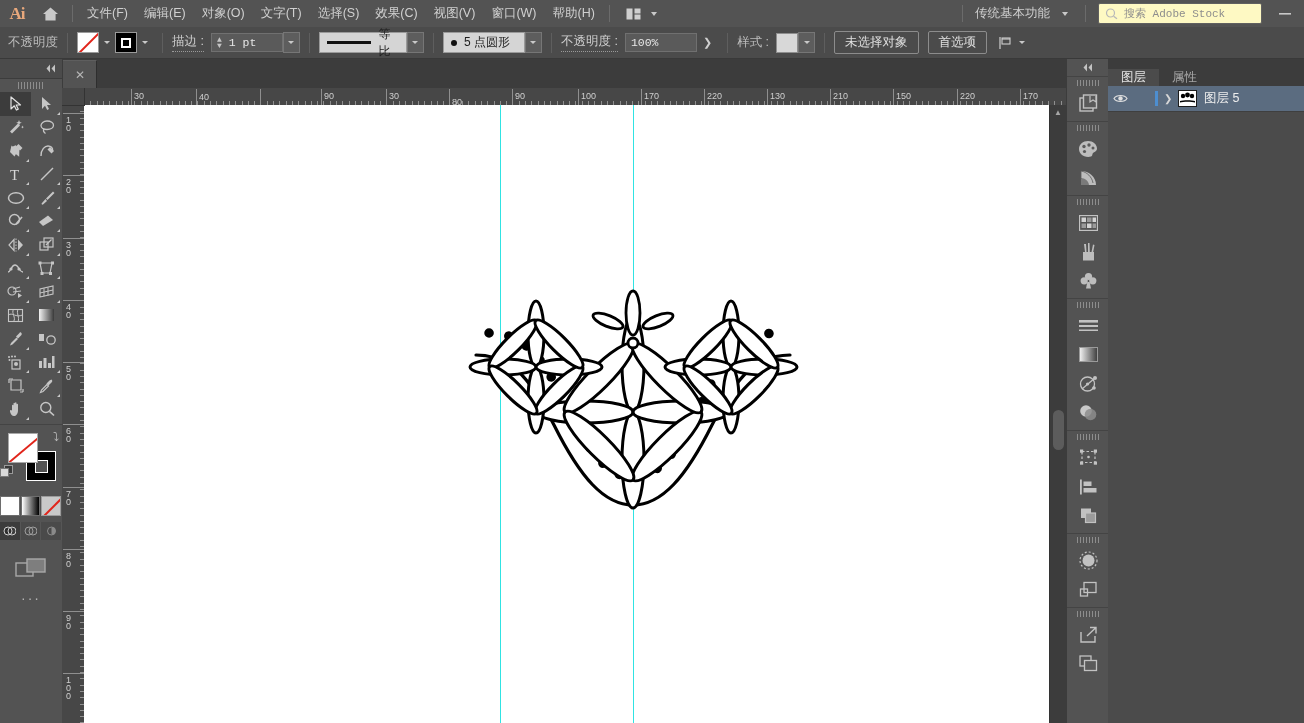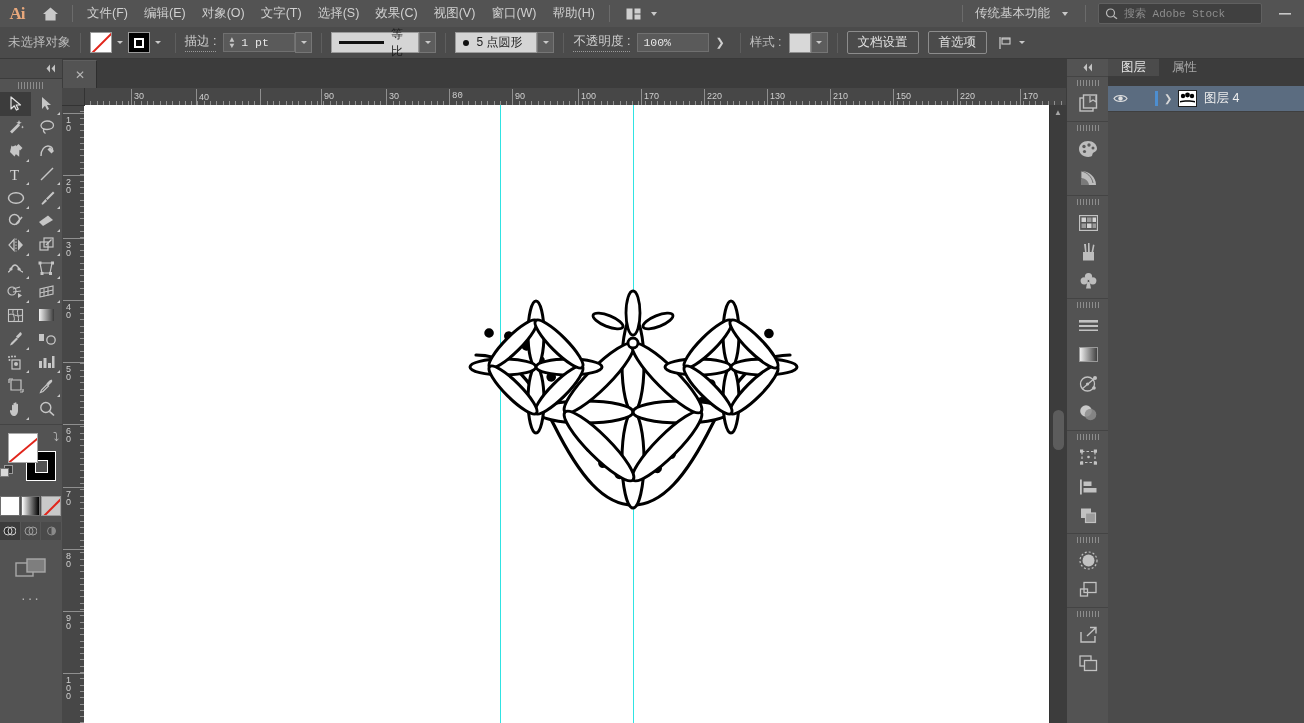--- a/index.html
+++ b/index.html
@@ -13,21 +13,21 @@
            display:flex;align-items:center;border-bottom:1px solid #3f3f3f;}
   .ai-logo{width:34px;height:27px;display:flex;align-items:center;justify-content:center;
            color:#e8a87c;font-weight:bold;font-size:17px;font-family:"Liberation Serif",serif;letter-spacing:-1px;}
   .home-btn{width:32px;height:27px;display:flex;align-items:center;justify-content:center;}
   .vsep{width:1px;height:17px;background:#6b6b6b;margin:0 6px;}
   .menu-item{padding:4px 8px;color:#d0d0d0;font-size:12.5px;white-space:nowrap;}
   .arrange-btn{display:flex;align-items:center;gap:5px;padding:3px 6px;margin-left:4px;}
   .mb-right{margin-left:auto;display:flex;align-items:center;padding-right:6px;gap:0px;}
   .workspace-sel{display:flex;align-items:center;gap:7px;color:#d0d0d0;font-size:12.5px;padding:3px 6px;}
   .stock-search{display:flex;align-items:center;gap:6px;width:150px;height:19px;
-                background:#404040;border:1px solid #606060;border-radius:2px;padding:0 6px;margin-left:6px;}
+                background:#fef9c3;border:1px solid #606060;border-radius:2px;padding:0 6px;margin-left:6px;}
   .stock-search span{color:#8d8d8d;font-size:11px;font-family:"Liberation Mono",monospace;}
   .win-btns{display:flex;align-items:center;margin-left:10px;gap:2px;}
   .win-btn{width:26px;height:20px;display:flex;align-items:center;justify-content:center;color:#c8c8c8;}
 
   
   .controlbar{position:absolute;left:0;top:27px;width:1304px;height:32px;background:#4b4b4b;
               display:flex;align-items:center;border-bottom:1px solid #393939;padding-left:8px;box-sizing:border-box;}
   .cb-label{color:#bdbdbd;font-size:12.5px;white-space:nowrap;}
   .cb-sep{width:1px;height:20px;background:#5e5e5e;margin:0 9px;}
   .swatch-box{width:22px;height:21px;border:1px solid #9a9a9a;box-sizing:border-box;background:#fff;position:relative;}
@@ -119,21 +119,21 @@
   
   .dock{position:absolute;left:1066px;top:59px;width:42px;height:664px;background:#535353;border-left:1px solid #3c3c3c;}
   .dock-collapse{height:17px;display:flex;align-items:center;justify-content:center;color:#c3c3c3;font-size:10px;}
   .dock-group{border-top:1px solid #444;padding-bottom:3px;}
   .dock-grip{height:12px;display:flex;align-items:center;justify-content:center;}
   .dock-grip .g{width:22px;height:6px;background:repeating-linear-gradient(to right,#8d8d8d 0 1px,transparent 1px 3px);}
   .dock-ico{width:42px;height:29px;display:flex;align-items:center;justify-content:center;}
 
   
   .panel{position:absolute;left:1108px;top:59px;width:196px;height:664px;background:#4b4b4b;}
-  .panel-tabs{display:flex;height:27px;background:#3c3c3c;align-items:flex-start;}
+  .panel-tabs{display:flex;height:27px;background:#3c3c3c;align-items:flex-end;}
   .ptab{padding:0 13px;display:flex;align-items:center;color:#a6a6a6;font-size:12.5px;}
   .ptab.active{background:#4b4b4b;color:#e4e4e4;}
   .layer-row{display:flex;align-items:center;height:25px;background:#5b6c80;border-bottom:1px solid #3f3f3f;}
   .lr-eye{width:25px;display:flex;align-items:center;justify-content:center;color:#d9d9d9;}
   .lr-lock{width:22px;}
   .lr-bar{width:3px;height:15px;background:#4d8ed0;margin-right:6px;}
   .lr-arrow{width:14px;color:#d7d7d7;font-size:10px;}
   .lr-thumb{width:19px;height:17px;background:#fff;border:1.5px solid #1c1c1c;box-sizing:border-box;
             display:flex;align-items:center;justify-content:center;margin-right:7px;overflow:hidden;}
   .lr-name{color:#ededed;font-size:12.5px;}
@@ -189,21 +189,21 @@
         <div class="win-btn">
           <svg width="12" height="2" viewBox="0 0 12 2">
               <rect width="12" height="1.6" fill="#c8c8c8"></rect>
             </svg>
         </div>
       </div>
     </div>
   </div>
 
   <div class="controlbar">
-    <div class="cb-label">未选择对象</div>
+    <div class="cb-label">不透明度</div>
     <div class="cb-sep"></div>
 
     <div class="swatch-box">
       <span class="swatch-none"></span>
     </div>
     <span class="caret sm"></span>
 
     <div class="stroke-sq">
         <i></i>
       </div>
@@ -251,21 +251,21 @@
 
     <div class="cb-sep"></div>
     <span class="cb-label">样式 :</span>
     <span style="width:7px"></span>
     <div class="style-swatch"></div>
     <div class="dd-btn">
         <span class="caret sm" style="margin:0"></span>
       </div>
 
     <div class="cb-sep"></div>
-    <div class="btn-outline">文档设置</div>
+    <div class="btn-outline">未选择对象</div>
     <span style="width:9px"></span>
     <div class="btn-outline">首选项</div>
 
     <span style="width:12px"></span>
     <div style="display:flex;align-items:center">
       <svg width="15" height="14" viewBox="0 0 15 14">
         <path d="M1 1 L1 13" stroke="#cfcfcf" stroke-width="1.2"></path>
         <rect x="3" y="2" width="8" height="6" fill="none" stroke="#cfcfcf" stroke-width="1.1"></rect>
         <path d="M3 3 L11 3" stroke="#cfcfcf" stroke-width="1.1"></path>
       </svg>
@@ -720,21 +720,21 @@
         <div class="rlabel" style="left: 72px; top: 3px;">30</div>
         <div class="tick" style="left: 134px; height: 16px;"></div>
         <div class="rlabel" style="left: 137px; top: 4px;">40</div>
         <div class="tick" style="left: 198px; height: 16px;"></div>
         <div class="rlabel" style="left: 201px; top: 17px;">50</div>
         <div class="tick" style="left: 259px; height: 16px;"></div>
         <div class="rlabel" style="left: 262px; top: 3px;">90</div>
         <div class="tick" style="left: 324px; height: 16px;"></div>
         <div class="rlabel" style="left: 327px; top: 3px;">30</div>
         <div class="tick" style="left: 387px; height: 16px;"></div>
-        <div class="rlabel" style="left: 390px; top: 3px; font-family: Liberation Mono, monospace;">80</div>
+        <div class="rlabel" style="left: 390px; top: 9px;">80</div>
         <div class="tick" style="left: 450px; height: 16px;"></div>
         <div class="rlabel" style="left: 453px; top: 3px;">90</div>
         <div class="tick" style="left: 516px; height: 16px;"></div>
         <div class="rlabel" style="left: 519px; top: 3px;">100</div>
         <div class="tick" style="left: 579px; height: 16px;"></div>
         <div class="rlabel" style="left: 582px; top: 3px;">170</div>
         <div class="tick" style="left: 642px; height: 16px;"></div>
         <div class="rlabel" style="left: 645px; top: 3px;">220</div>
         <div class="tick" style="left: 705px; height: 16px;"></div>
         <div class="rlabel" style="left: 708px; top: 3px;">130</div>
@@ -1137,18 +1137,18 @@
       <span class="lr-thumb">
         <svg width="17" height="15" viewBox="0 0 17 15">
           <g fill="#000">
             <ellipse cx="4" cy="5" rx="2.2" ry="2.2"></ellipse>
               <ellipse cx="8.5" cy="4" rx="2.4" ry="2.4"></ellipse>
               <ellipse cx="13" cy="5" rx="2.2" ry="2.2"></ellipse>
             <path d="M1 10 C4 9 13 9 16 10 L16 11.5 C13 10.5 4 10.5 1 11.5 Z"></path>
           </g>
         </svg>
       </span>
-      <span class="lr-name">图层 4</span>
+      <span class="lr-name">图层 5</span>
     </div>
     <div class="panel-body"></div>
   </div>
 
 </div>
 
 </body></html>

